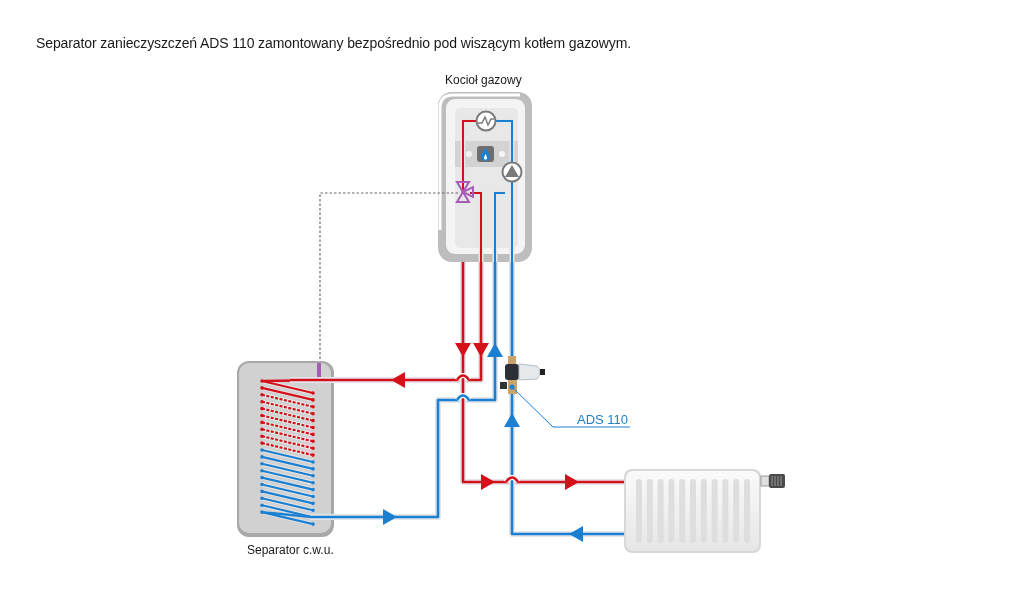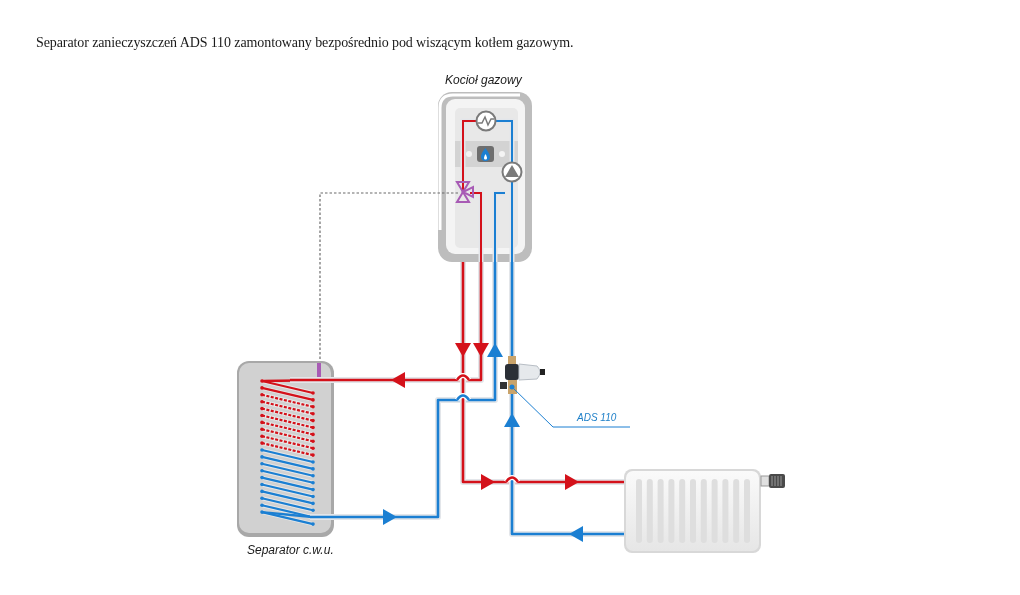--- a/index.html
+++ b/index.html
@@ -1,22 +1,22 @@
 <!DOCTYPE html>
 <html><head>
 <meta charset="utf-8">
 <style>
   html, body { margin: 0; padding: 0; background: #ffffff; }
   body { width: 1020px; height: 595px; position: relative; overflow: hidden;
          font-family: "Liberation Sans", "DejaVu Sans", sans-serif; color: #1a1a1a; }
-  .caption { position: absolute; left: 36px; top: 35px; font-size: 14px; letter-spacing: -0.1px; font-family: Liberation Serif, serif; }
-  .lbl { position: absolute; font-size: 12px; color: #1a1a1a; font-style: italic; }
+  .caption { position: absolute; left: 36px; top: 35px; font-size: 14px; letter-spacing: -0.1px; }
+  .lbl { position: absolute; font-size: 12px; color: #1a1a1a; }
   .lbl-boiler { left: 445px; top: 73px; }
   .lbl-tank { left: 247px; top: 543px; }
-  .lbl-ads { left: 577px; top: 412px; color: #1d7fc8; font-size: 10px; }
+  .lbl-ads { left: 577px; top: 412px; color: #1d7fc8; font-size: 13px; }
   svg#diagram { position: absolute; left: 0; top: 0; }
 </style>
 </head>
 <body>
 
 <div class="caption">Separator zanieczyszczeń ADS 110 zamontowany bezpośrednio pod wiszącym kotłem gazowym.</div>
 <div class="lbl lbl-boiler">Kocioł gazowy</div>
 <div class="lbl lbl-tank">Separator c.w.u.</div>
 <div class="lbl lbl-ads">ADS 110</div>
 

